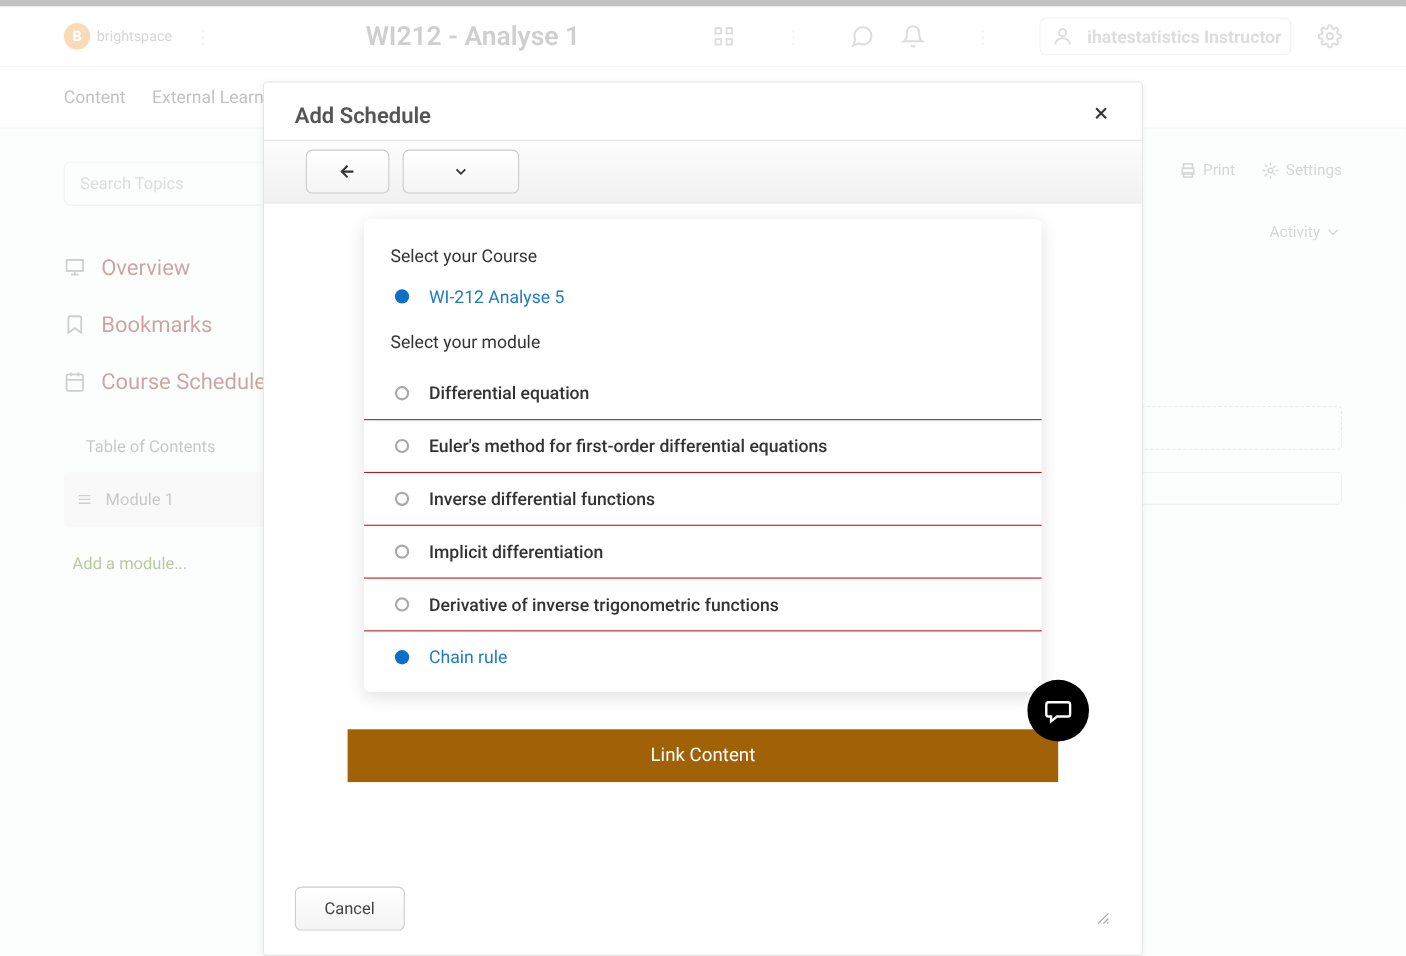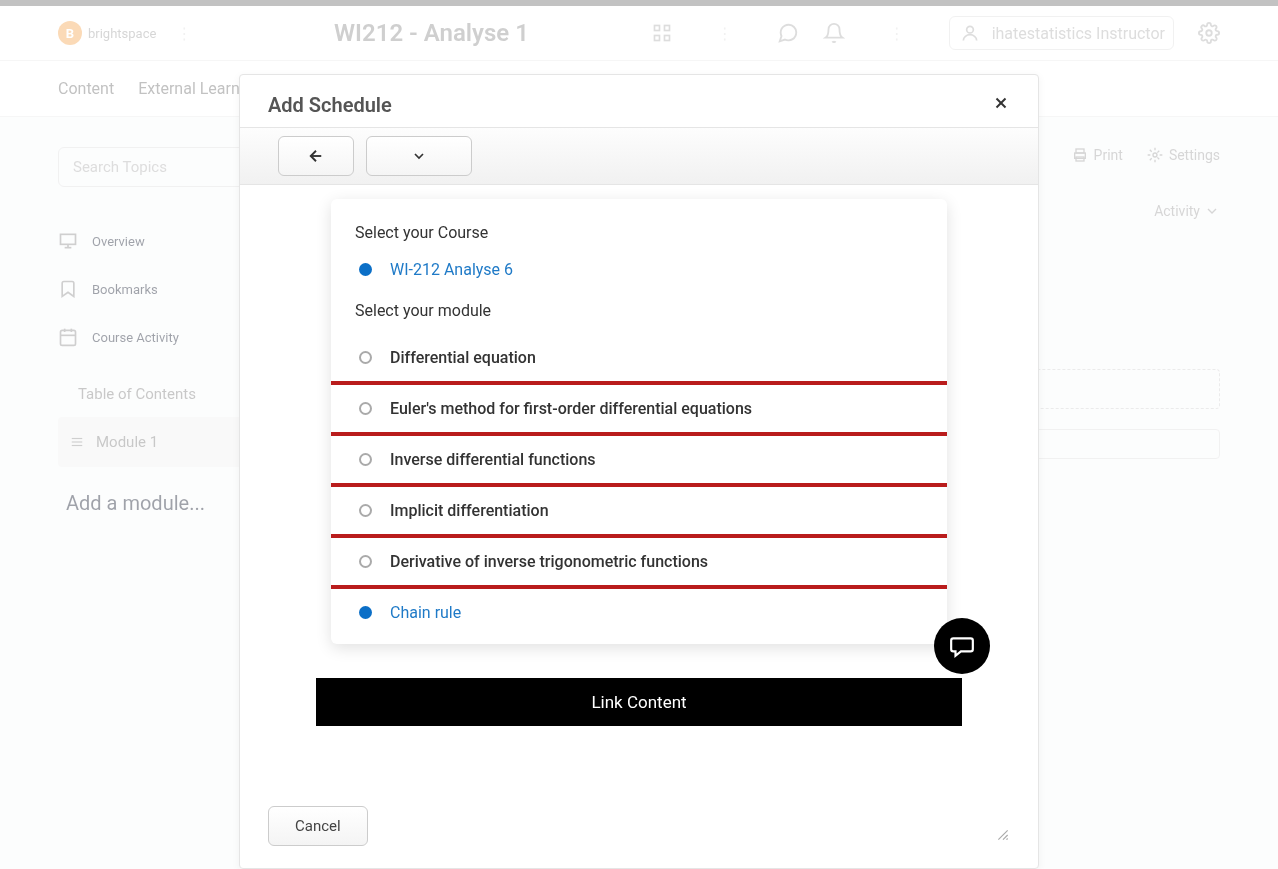--- a/index.html
+++ b/index.html
@@ -66,20 +66,21 @@
       align-items: center;
       justify-content: center;
     }
     .user-chip {
       display: flex;
       align-items: center;
       gap: 10px;
       border: 1px solid #ddd;
       border-radius: 6px;
       padding: 4px 8px;
+      font-weight: bold;
     }
     .avatar {
       width: 24px;
       height: 24px;
       display: flex;
       align-items: center;
       justify-content: center;
     }
     .nav-bar {
       background: #fff;
@@ -107,22 +108,22 @@
       padding: 10px 14px;
       color: #aaa;
       font-size: 15px;
       margin-bottom: 30px;
     }
     .sidebar-link {
       display: flex;
       align-items: center;
       gap: 14px;
       padding: 14px 0;
-      color: #0f172a;
-      font-size: 13px;
+      color: #7f1d1d;
+      font-size: 20px;
     }
     .sidebar-icon {
       width: 20px;
       height: 20px;
     }
     .toc-heading {
       font-size: 15px;
       color: #777;
       margin-top: 24px;
       margin-bottom: 14px;
@@ -134,22 +135,22 @@
       padding: 16px 12px;
       display: flex;
       align-items: center;
       gap: 12px;
       color: #777;
       font-size: 15px;
       margin-bottom: 10px;
     }
     .add-module {
       padding: 14px 8px;
-      color: #0f172a;
-      font-size: 20px;
+      color: #4d7c0f;
+      font-size: 15px;
     }
     .main-panel {
       flex: 1;
     }
     .main-actions {
       display: flex;
       justify-content: flex-end;
       gap: 24px;
       color: #999;
       font-size: 14px;
@@ -272,42 +273,42 @@
     }
     .course-name {
       color: #1f7ac7;
       font-size: 16px;
     }
     .module-item {
       display: flex;
       align-items: center;
       gap: 18px;
       padding: 14px 24px 14px 28px;
-      border-bottom: 4px solid #b91c1c;
+      border-bottom: 1px solid #b91c1c;
     }
     .module-item:last-child { border-bottom: none; }
     .radio-empty {
       width: 13px;
       height: 13px;
       border: 2px solid #aaa;
       border-radius: 50%;
       background: #fff;
     }
     .module-label {
       color: #333;
       font-size: 16px;
       font-weight: 500;
     }
     .module-label.selected {
       color: #1f7ac7;
       font-weight: 400;
     }
     .link-btn {
       margin: 34px 38px 0 38px;
-      background: #000000;
+      background: #a16207;
       color: #fff;
       text-align: center;
       font-size: 17px;
       padding: 14px 0;
       cursor: pointer;
     }
     .modal-footer {
       padding: 22px 28px;
       display: flex;
       justify-content: space-between;
@@ -414,21 +415,21 @@
         </svg>
       <span>Bookmarks</span>
     </div>
     <div class="sidebar-link">
       <svg class="sidebar-icon" viewBox="0 0 24 24" fill="none" stroke="#888" stroke-width="2">
           <rect x="3" y="4" width="18" height="18" rx="2"></rect>
           <line x1="16" y1="2" x2="16" y2="6"></line>
           <line x1="8" y1="2" x2="8" y2="6"></line>
           <line x1="3" y1="10" x2="21" y2="10"></line>
         </svg>
-      <span>Course Activity</span>
+      <span>Course Schedule</span>
     </div>
 
     <div class="toc-heading">Table of Contents</div>
 
     <div class="module-row">
       <svg width="14" height="14" viewBox="0 0 24 24" fill="none" stroke="#888" stroke-width="2">
           <line x1="3" y1="6" x2="21" y2="6"></line>
           <line x1="3" y1="12" x2="21" y2="12"></line>
           <line x1="3" y1="18" x2="21" y2="18"></line>
         </svg>
@@ -491,21 +492,21 @@
             <polyline points="6 9 12 15 18 9"></polyline>
           </svg>
       </div>
     </div>
 
     <div class="modal-body">
       <div class="picker-card">
         <div class="section-label">Select your Course</div>
         <div class="course-row">
           <div class="dot-filled"></div>
-          <div class="course-name">WI-212 Analyse 6</div>
+          <div class="course-name">WI-212 Analyse 5</div>
         </div>
 
         <div class="section-label">Select your module</div>
         <div id="module-list">
             <div class="module-item">
               <div class="radio-empty"></div>
               <div class="module-label">Differential equation</div>
             </div>
             <div class="module-item">
               <div class="radio-empty"></div>

